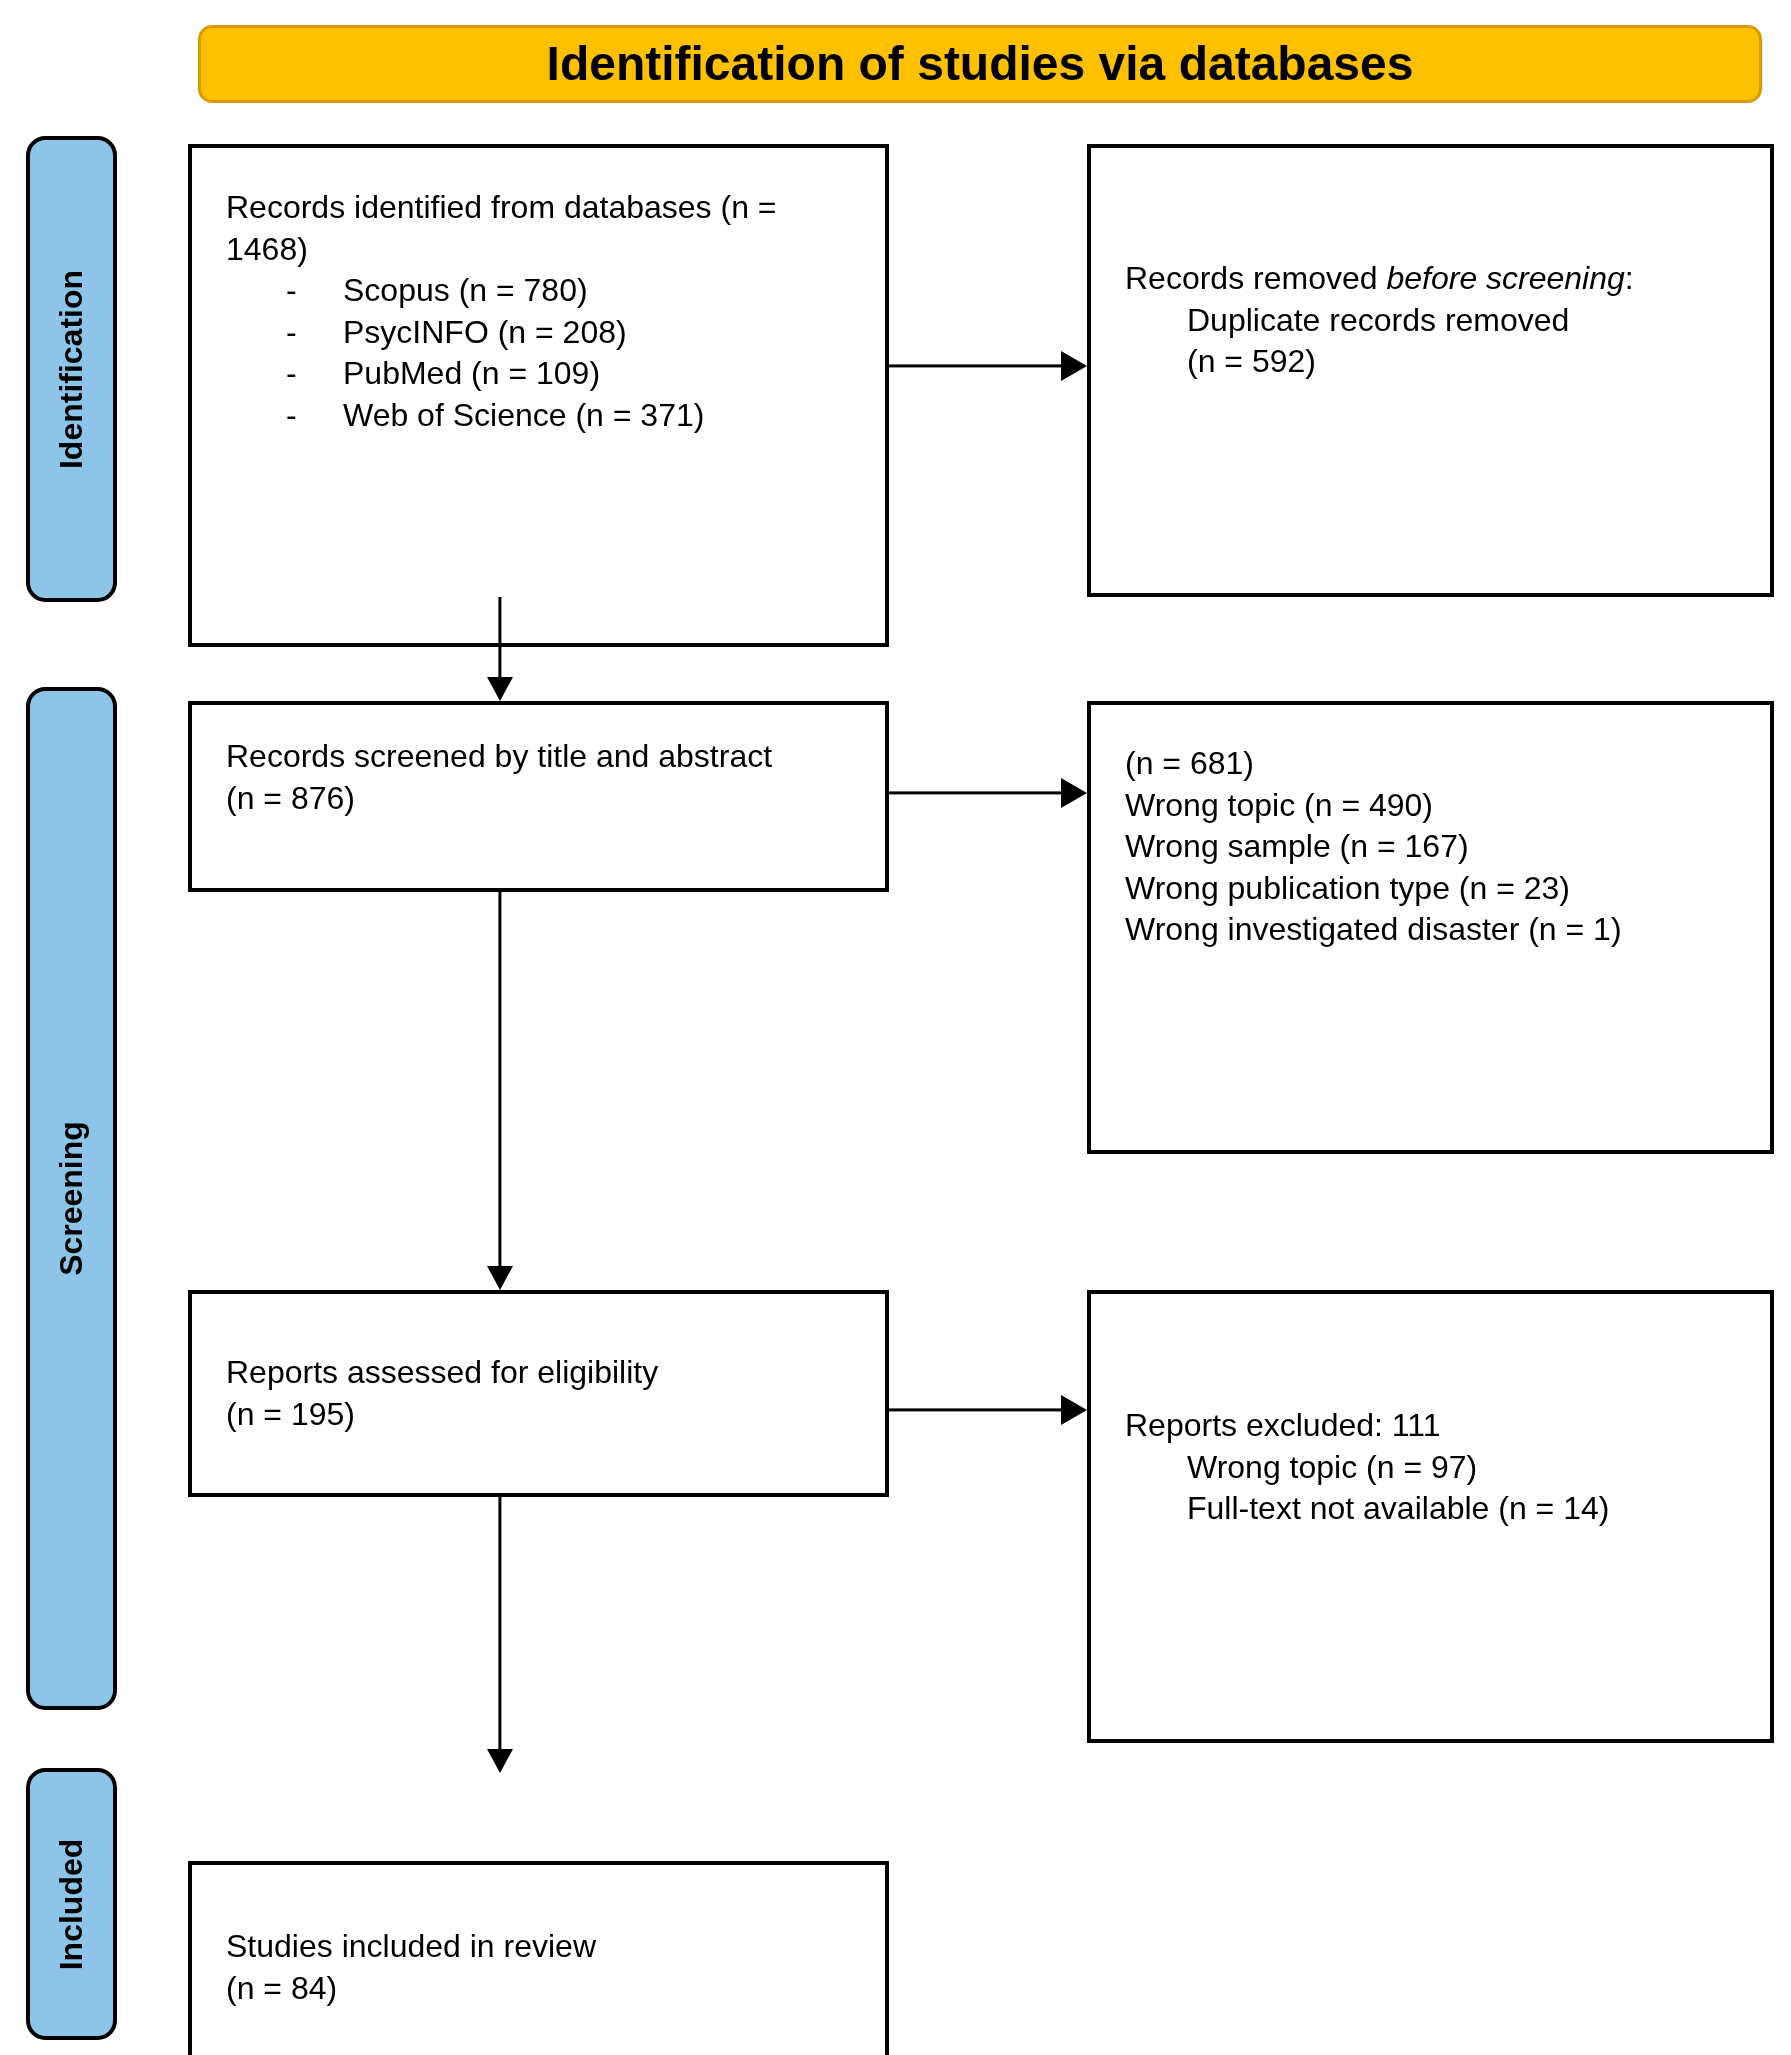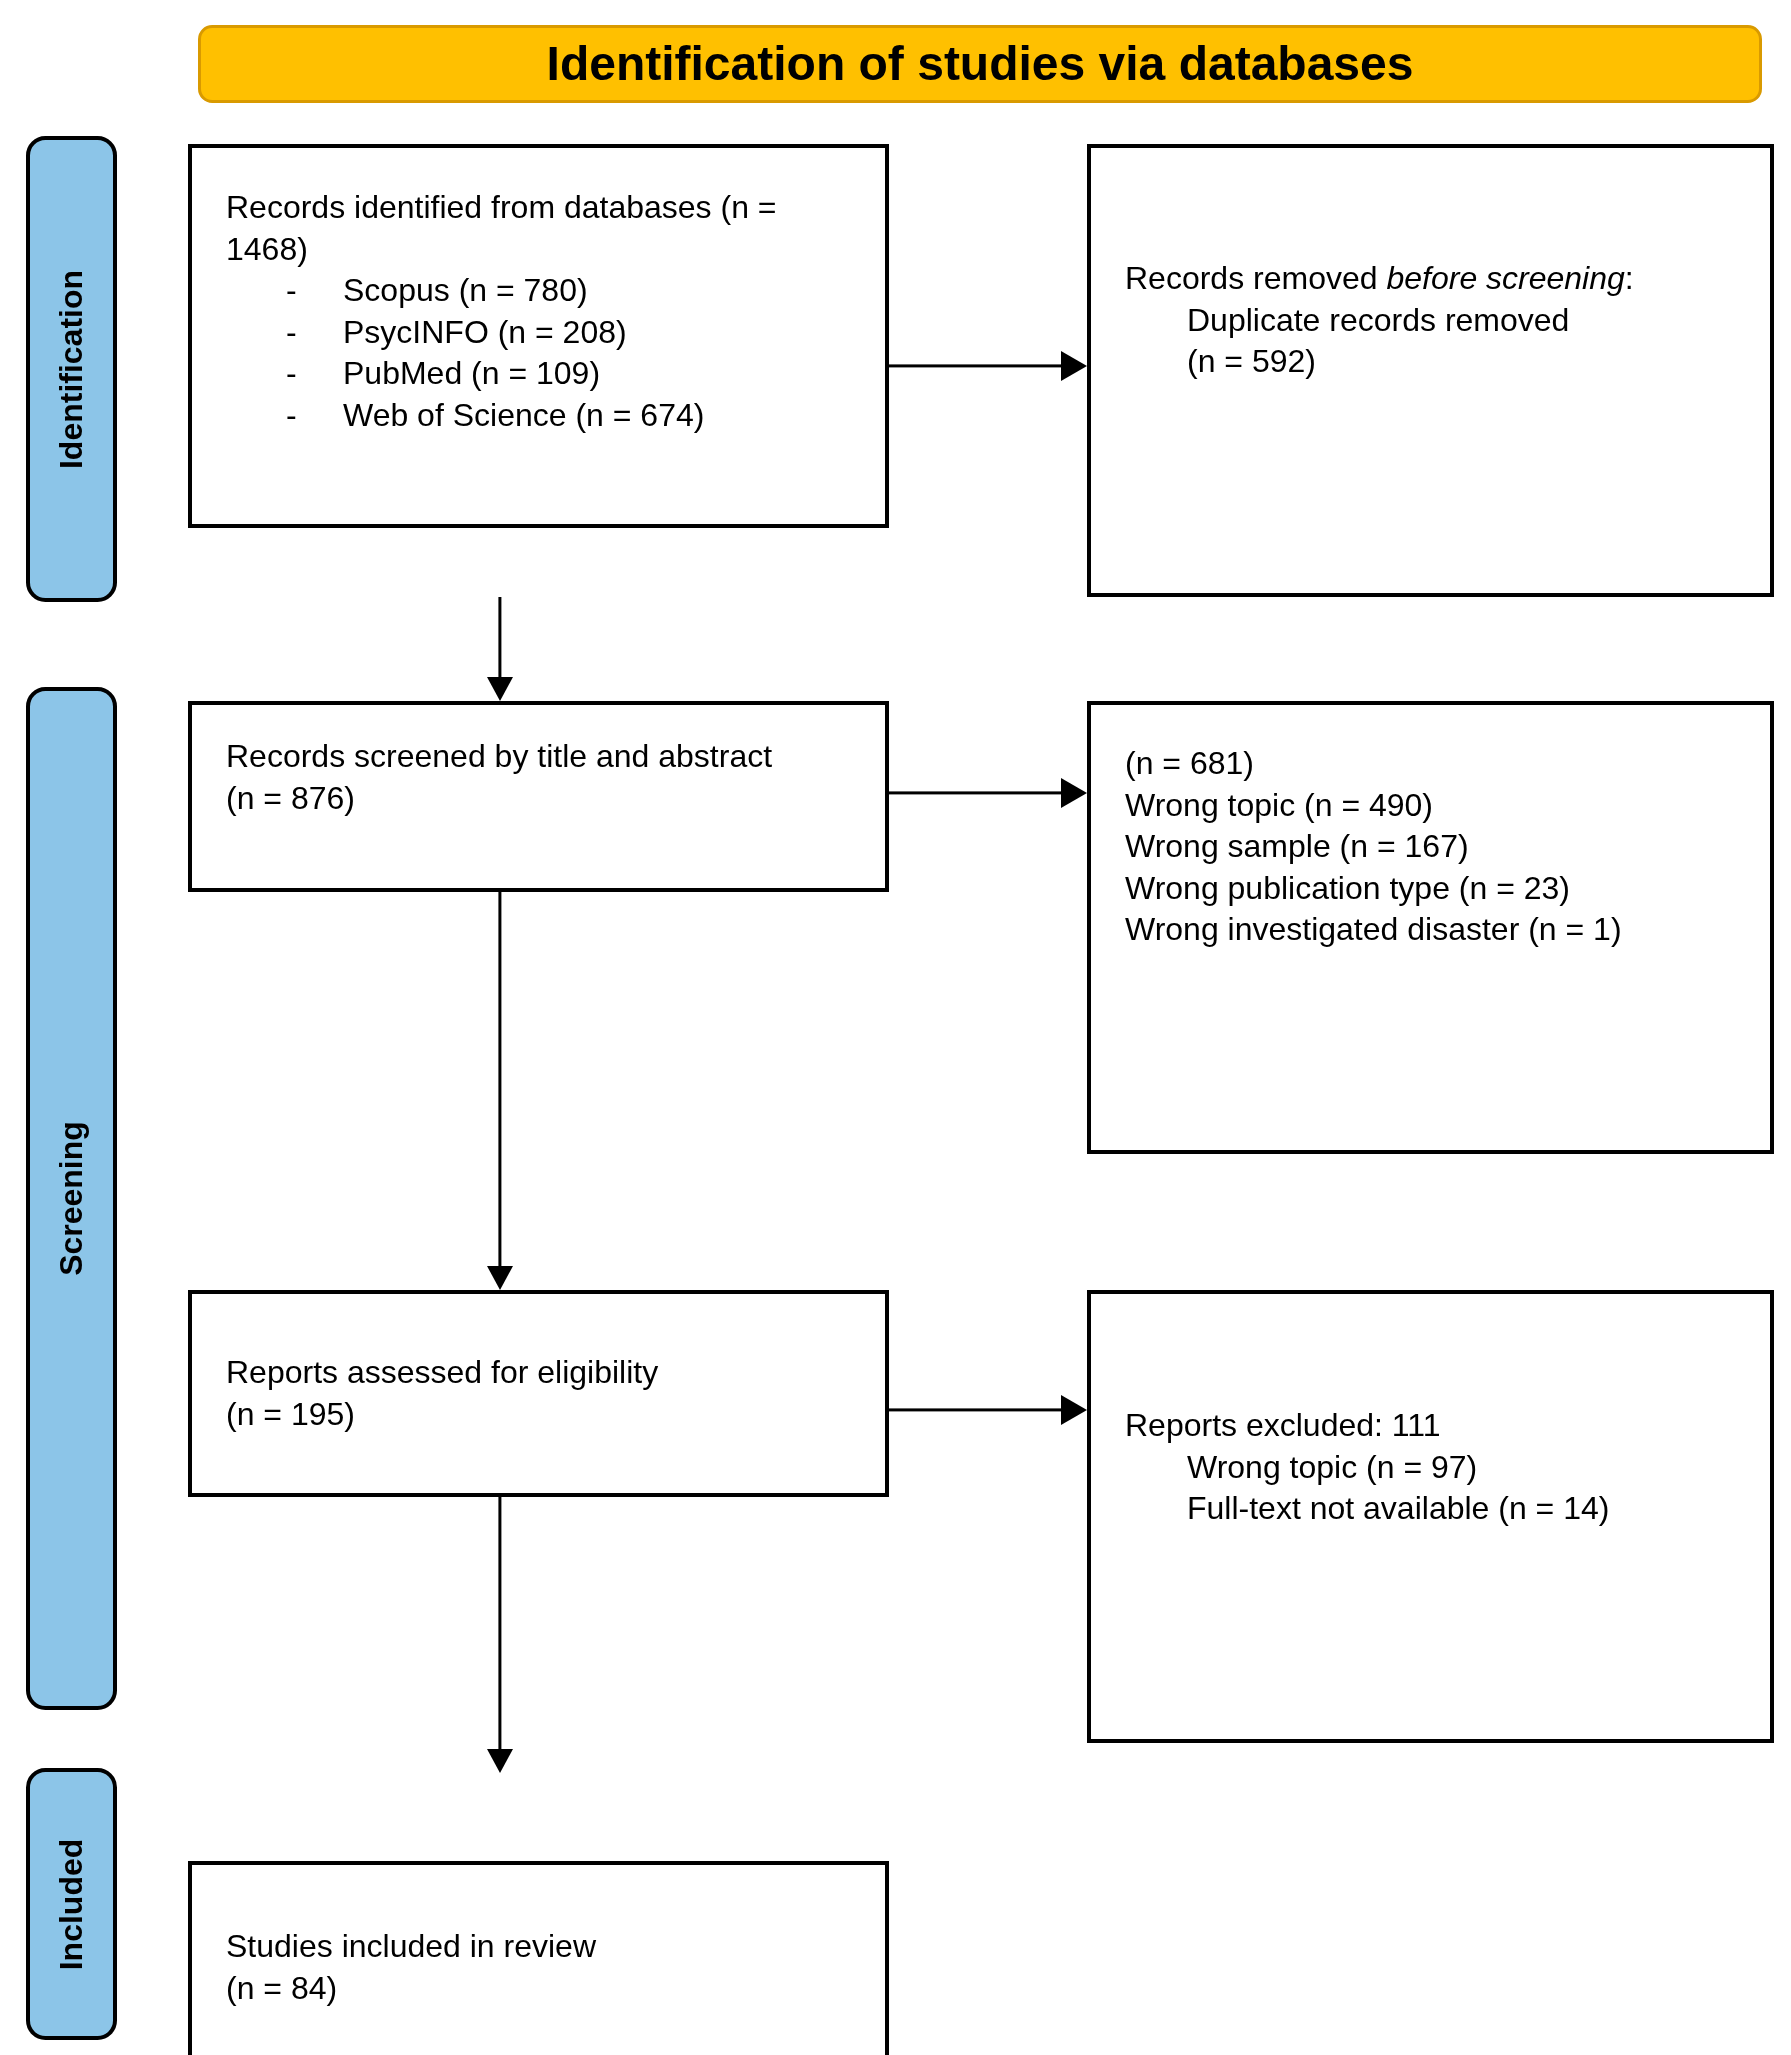--- a/index.html
+++ b/index.html
@@ -90,21 +90,21 @@
     padding-left: 117px;
   }
   .bullets li .dash {
     position: absolute;
     left: 60px;
     top: 0;
   }
   .indent { padding-left: 62px; }
 
   
-  #box-identified   { left: 188px;  top: 144px;  width: 701px; height: 384px; text-decoration: underline; }
+  #box-identified   { left: 188px;  top: 144px;  width: 701px; height: 503px; text-decoration: underline; }
   #box-removed      { left: 1087px; top: 144px;  width: 687px; height: 453px; }
   #box-screened     { left: 188px;  top: 701px; width: 701px; height: 191px; }
   #box-excluded     { left: 1087px; top: 701px; width: 687px; height: 453px; }
   #box-eligibility  { left: 188px;  top: 1290px; width: 701px; height: 207px; }
   #box-repexcluded  { left: 1087px; top: 1290px; width: 687px; height: 453px; padding-left: 45px; }
   #box-included     { left: 188px;  top: 1861px; width: 701px; height: 266px; }
 
   #box-identified  .box-text { top: 39px; }
   #box-removed     .box-text { top: 110px; }
   #box-screened    .box-text { top: 31px; }
@@ -182,21 +182,21 @@
     <span class="stage-label">Included</span>
   </div>
 
   <div class="box" id="box-identified">
     <div class="box-text">
       <div>Records identified from databases (n = 1468)</div>
       <ul class="bullets">
         <li><span class="dash">-</span><span>Scopus (n = 780)</span></li>
         <li><span class="dash">-</span><span>PsycINFO (n = 208)</span></li>
         <li><span class="dash">-</span><span>PubMed (n = 109)</span></li>
-        <li><span class="dash">-</span><span>Web of Science (n = 674)</span></li>
+        <li><span class="dash">-</span><span>Web of Science (n = 371)</span></li>
       </ul>
     </div>
   </div>
 
   <div class="box" id="box-removed">
     <div class="box-text">
       <div><span>Records removed </span><span class="ital">before screening</span><span>:</span></div>
       <div class="indent">Duplicate records removed</div>
       <div class="indent">(n = 592)</div>
     </div>

